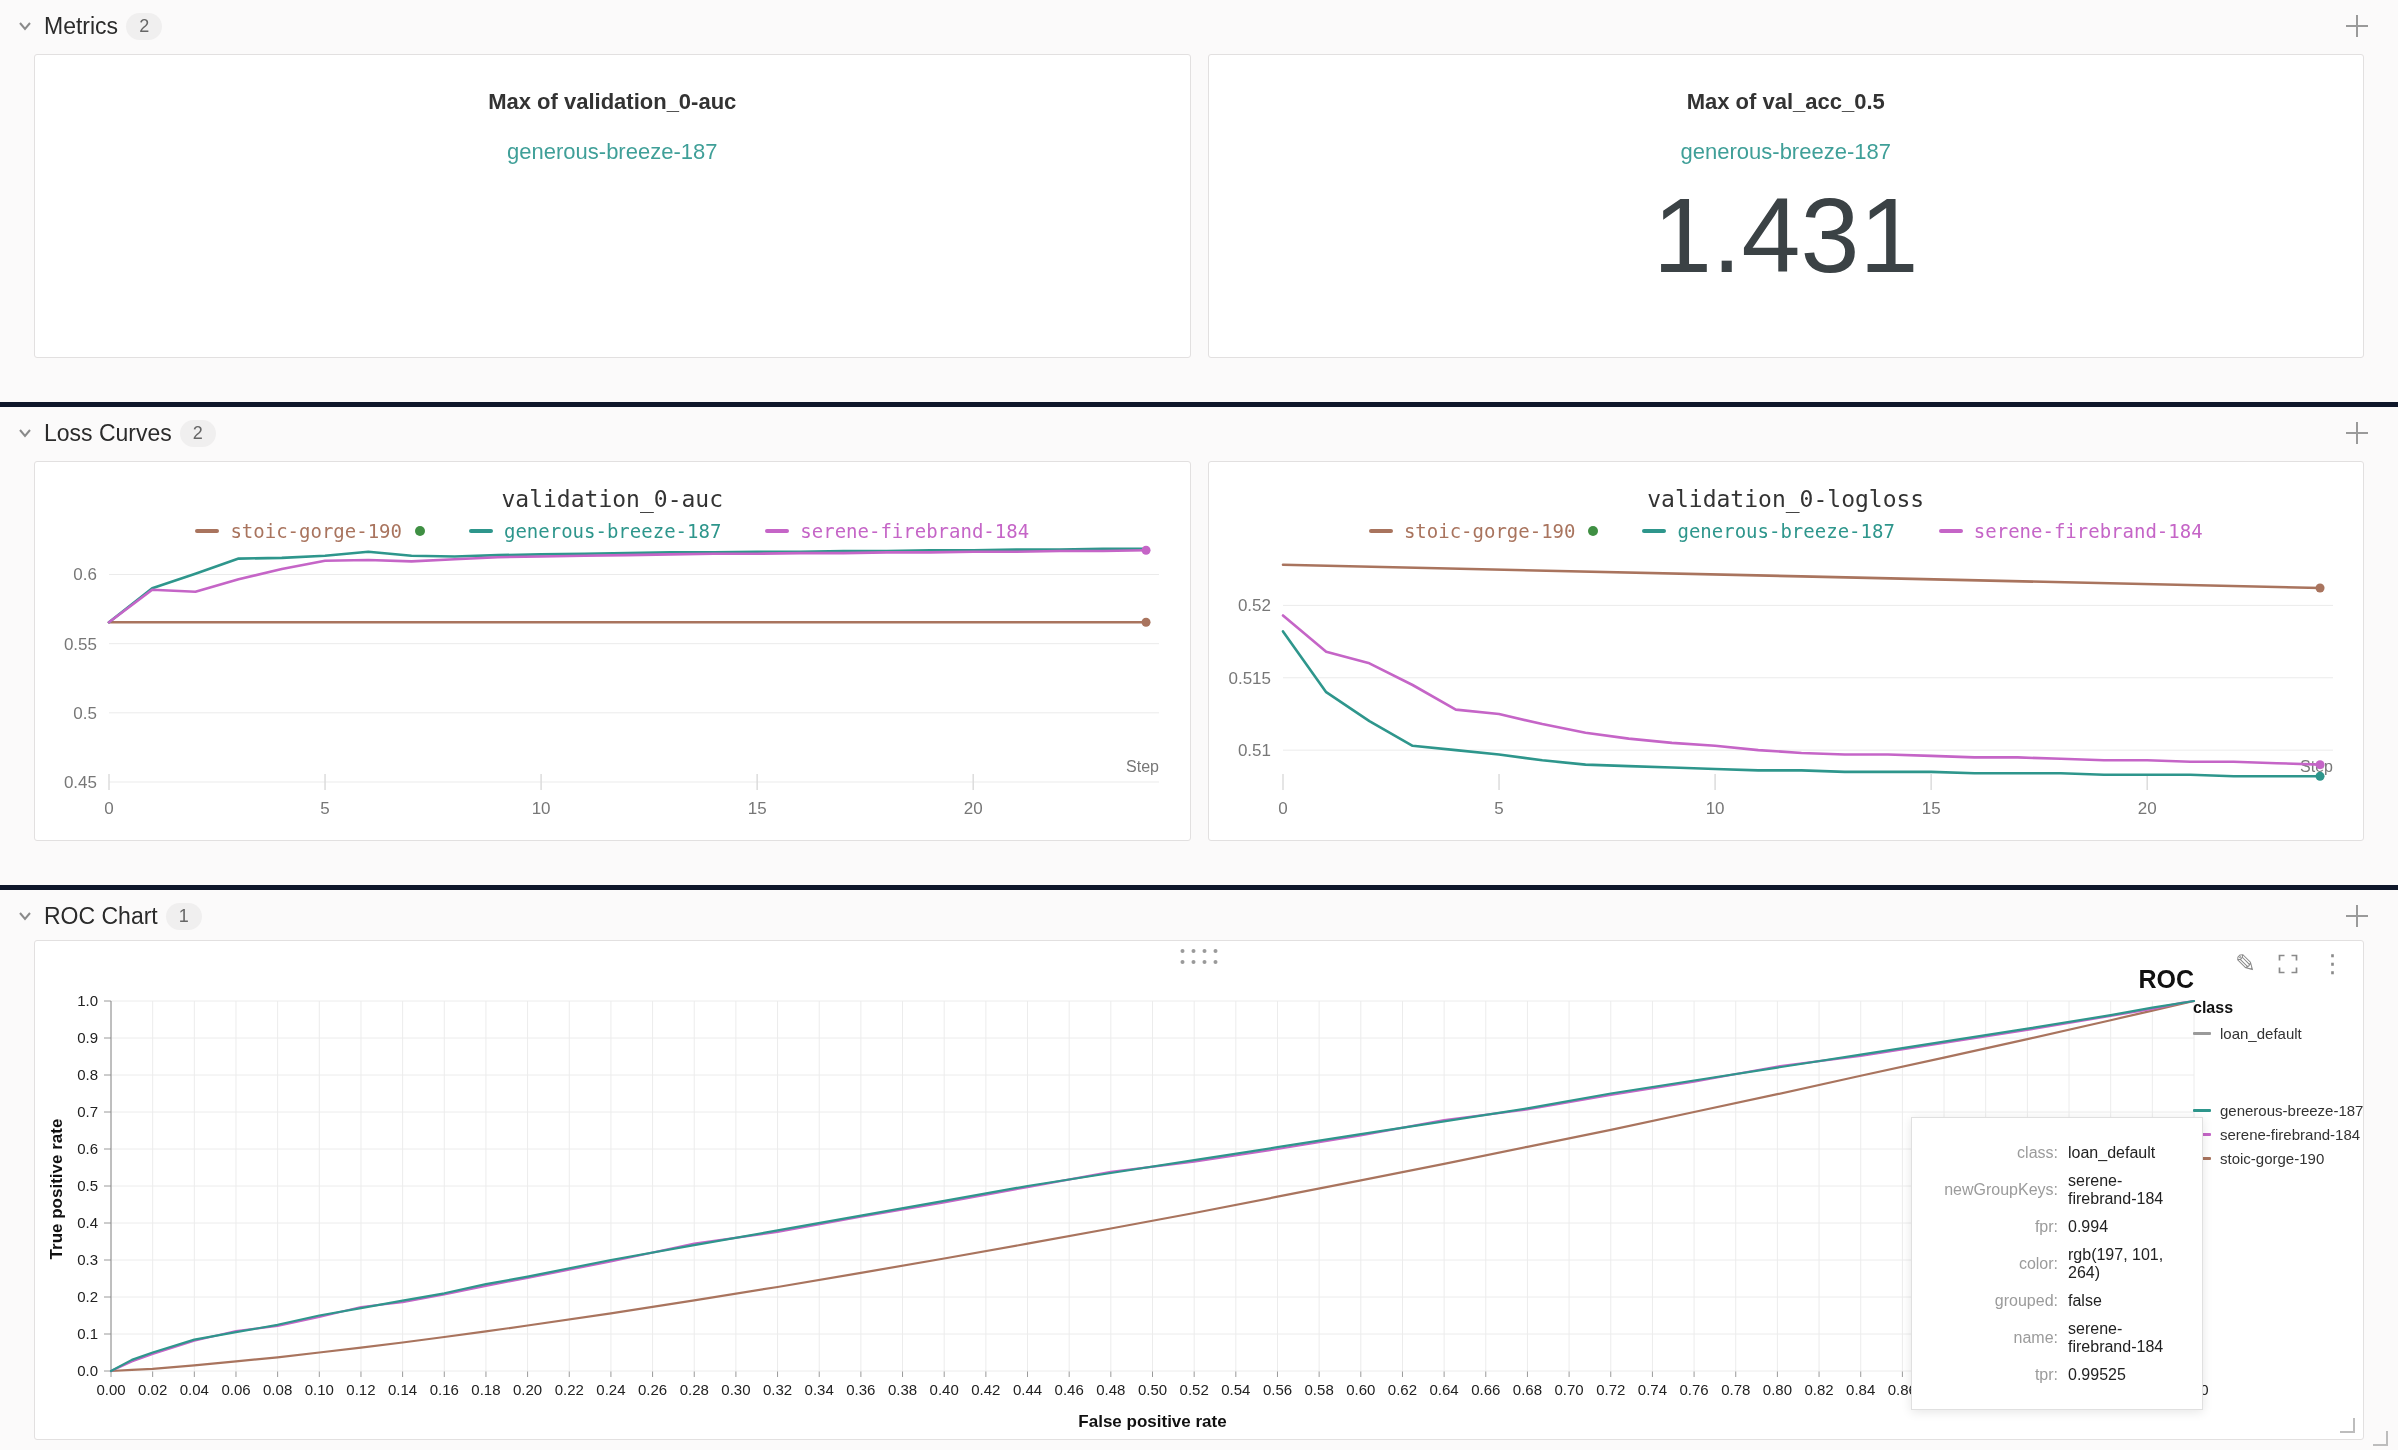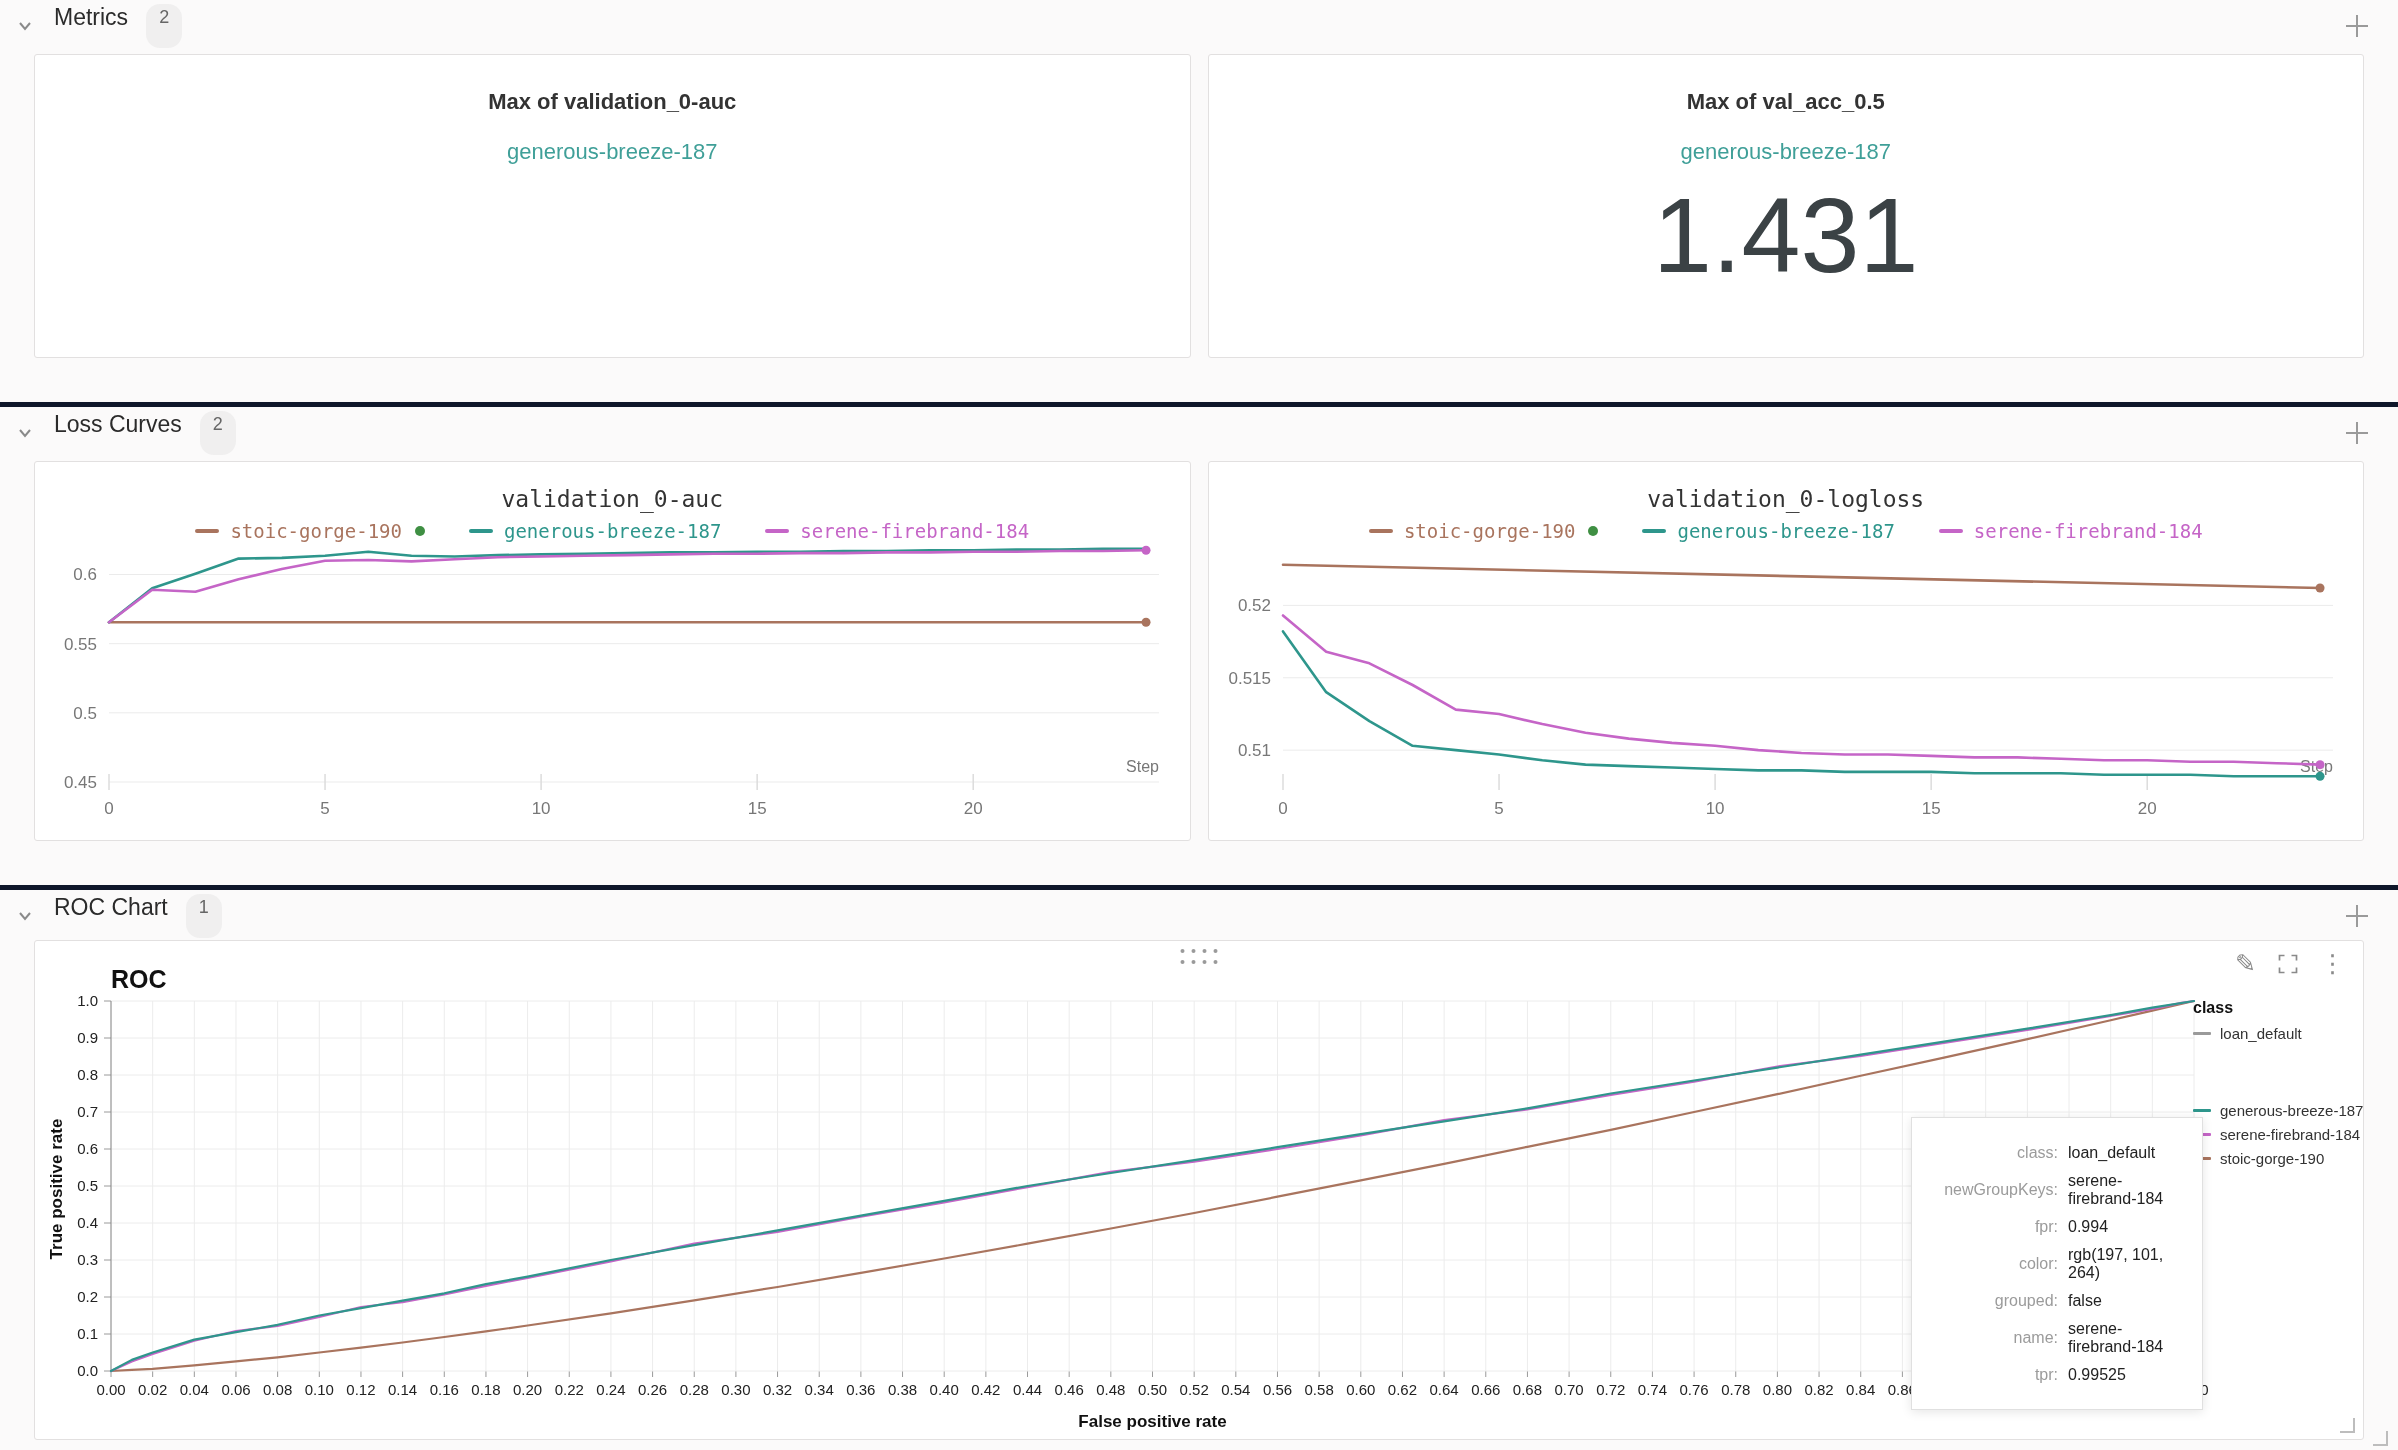--- a/index.html
+++ b/index.html
@@ -1,19 +1,19 @@
 <!DOCTYPE html>
 <html><head>
 <meta charset="utf-8">
 <style>
   html,body{margin:0;padding:0}
   body{width:2398px;height:1450px;background:#fbfafa;font-family:"Liberation Sans",sans-serif;color:#333;overflow:hidden;position:relative}
   .section{position:relative}
   .section + .section{border-top:5px solid #0f172a}
-  .section-header{display:flex;gap:18px;height:44px;padding:4px 24px 0 14px}
+  .section-header{display:flex;align-items:center;gap:8px;height:44px;padding:4px 24px 0 14px}
   .chev{display:flex;align-items:center;cursor:pointer}
   .section-title{font-size:23px;color:#2b2b2b}
   .badge{background:#f0efef;border-radius:14px;padding:3px 13px;font-size:18px;color:#666}
   .plus-btn{margin-left:auto;cursor:pointer;display:flex;align-items:center}
   .row{display:flex;gap:17px;padding:6px 34px 0 34px}
   .card{flex:1;background:#fff;border:1px solid #e2e0e0;border-radius:3px;height:304px;text-align:center;box-sizing:border-box;padding-top:34px}
   .card-title{font-size:22px;font-weight:700;color:#333}
   .card-run{margin-top:24px;font-size:22px;color:#3f9f98}
   .card-value{margin-top:10px;font-size:106px;color:#3b4245}
   .chart-panel{flex:1;background:#fff;border:1px solid #e2e0e0;border-radius:3px;height:380px;box-sizing:border-box;position:relative;overflow:hidden}
@@ -27,21 +27,21 @@
   .l-pad{padding-bottom:44px}
   
   .roc-wrap{padding:2px 34px 0 34px}
   .roc-panel{background:#fff;border:1px solid #e2e0e0;border-radius:3px;height:500px;position:relative;box-sizing:border-box}
   .drag-dots{position:absolute;left:50%;top:8px;transform:translateX(-50%);display:grid;grid-template-columns:repeat(4,4px);grid-gap:7px;cursor:grab}
   .drag-dots i{width:4px;height:4px;border-radius:50%;background:#9a9a9a}
   .roc-icons{position:absolute;right:18px;top:8px;display:flex;align-items:center;gap:20px;color:#8a8a8a}
   .roc-icons .ic{cursor:pointer;display:flex;align-items:center}
   .pencil{font-size:25px;color:#8a8a8a}
   .kebab{font-size:25px;color:#8a8a8a;letter-spacing:0}
-  .roc-title{position:absolute;left:76px;width:2083px;text-align:left;top:24px;font-weight:700;font-size:25px;color:#111}
+  .roc-title{position:absolute;left:76px;width:2083px;text-align:right;top:24px;font-weight:700;font-size:25px;color:#111}
   .roc-ylabel{position:absolute;left:-158px;top:238px;width:360px;text-align:center;transform:rotate(-90deg);font-weight:700;font-size:17px;color:#111}
   .roc-svg{position:absolute;left:0;top:52px}
   .roc-legend{position:absolute;left:2158px;top:58px;font-size:15px;color:#333}
   .lg-title{font-weight:700;font-size:16px;color:#111;margin-bottom:8px}
   .lg-row{display:flex;align-items:center;gap:9px;margin-bottom:7px;white-space:nowrap}
   .lg-dash{width:18px;height:2.5px;border-radius:1px}
   .roc-legend .group2{margin-top:60px}
   .tooltip{position:absolute;left:1876px;top:176px;width:292px;background:#fff;border:1px solid #e0e0e0;box-shadow:0 2px 10px rgba(0,0,0,.10);padding:16px 18px;box-sizing:border-box;z-index:5}
   .tt-row{display:grid;grid-template-columns:128px auto;gap:10px;font-size:16px;height:37px;align-items:center}
   .tt-label{color:#9b9b9b;text-align:right}

